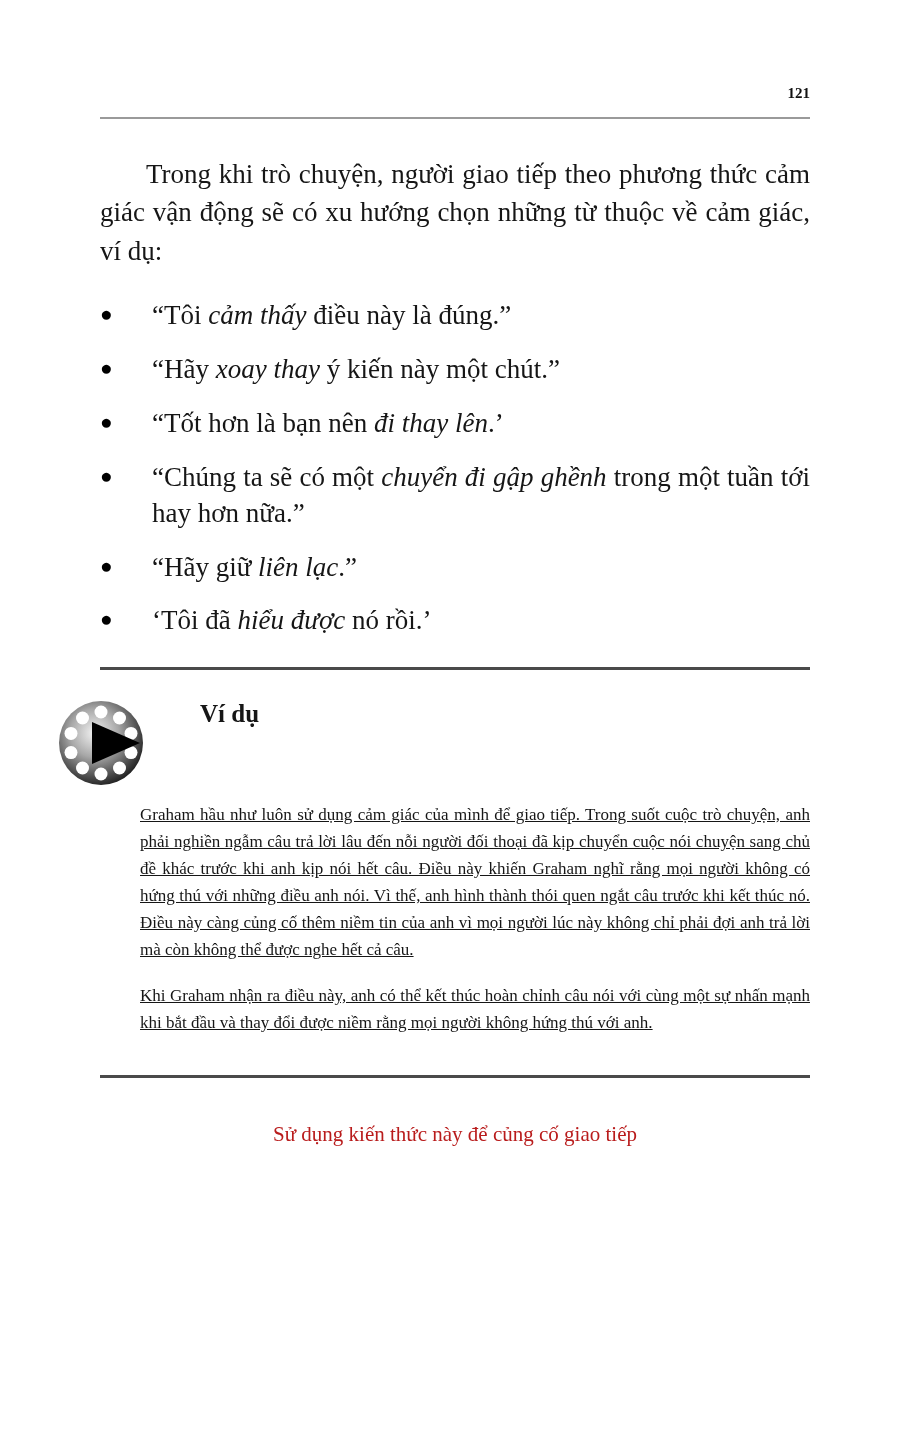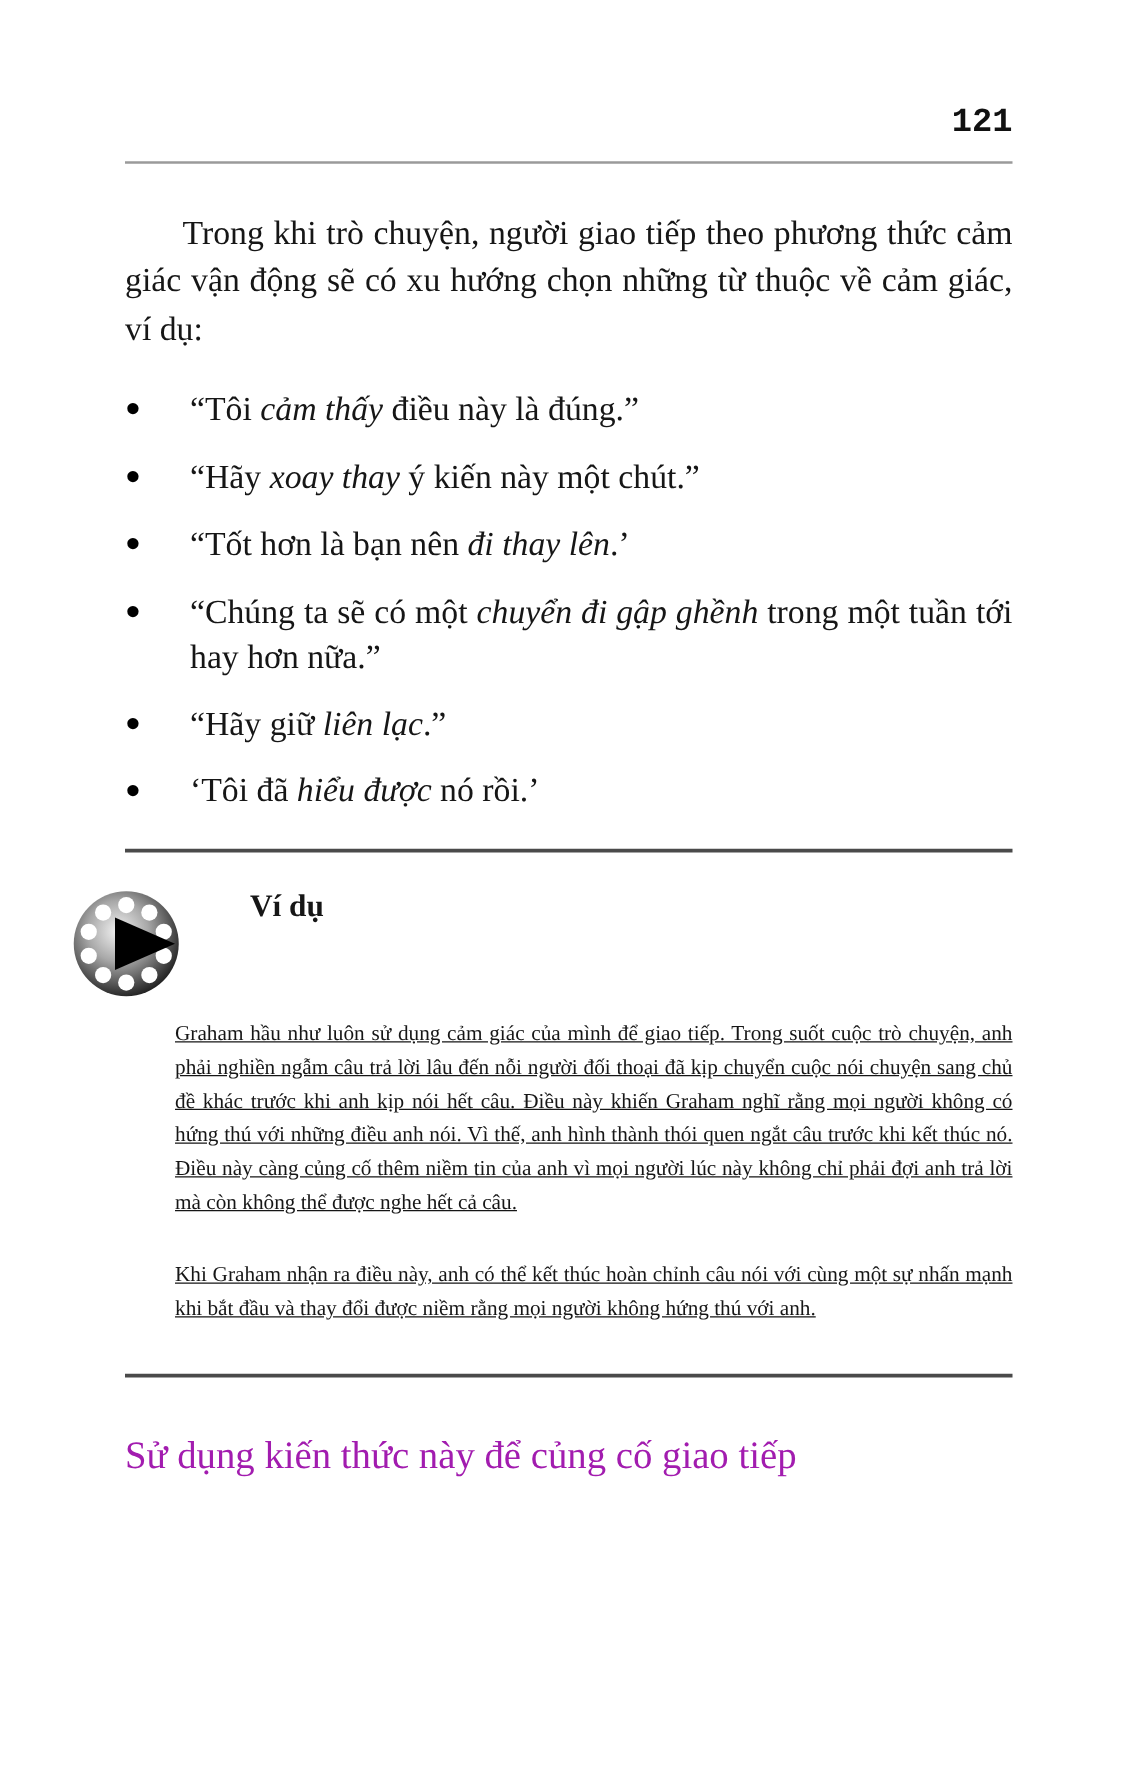--- a/index.html
+++ b/index.html
@@ -13,23 +13,23 @@
   .page {
     position: relative;
     width: 910px;
     height: 1432px;
     background: #ffffff;
     padding: 86px 100px 0 100px;
     overflow: hidden;
   }
   .page-number {
     text-align: right;
-    font-family: Liberation Mono, monospace;
+    font-family: Liberation Serif, serif;
     font-weight: 700;
-    font-size: 27px;
+    font-size: 15px;
     color: #111;
     line-height: 1;
   }
   .top-rule {
     border: none;
     border-top: 2px solid #9a9a9a;
     margin: 16px 0 0 0;
   }
   .para {
     font-size: 27px;
@@ -77,32 +77,33 @@
     font-weight: 700;
     margin: 0 0 0 46px;
   }
   .example-para {
     font-size: 17px;
     line-height: 1.58;
     text-align: justify;
     margin: 16px 0 0 40px;
     text-decoration: underline;
   }
-  .example-para + .example-para { margin-top: 32px; }
+  .example-para + .example-para { margin-top: 20px; }
 
   .section-rule {
     border: none;
     border-top: 3px solid #4a4a4a;
     margin: 38px 0 0 0;
   }
   .section-heading {
-    font-size: 31px;
+    font-size: 21px;
     font-weight: 400;
     margin: 44px 0 0 0;
-    color: #a21caf;
+    color: #b91c1c;
+    text-align: center;
   }
 </style>
 </head>
 <body>
 
 <div class="page">
 
   <div class="page-number">121</div>
   <hr class="top-rule">
 

